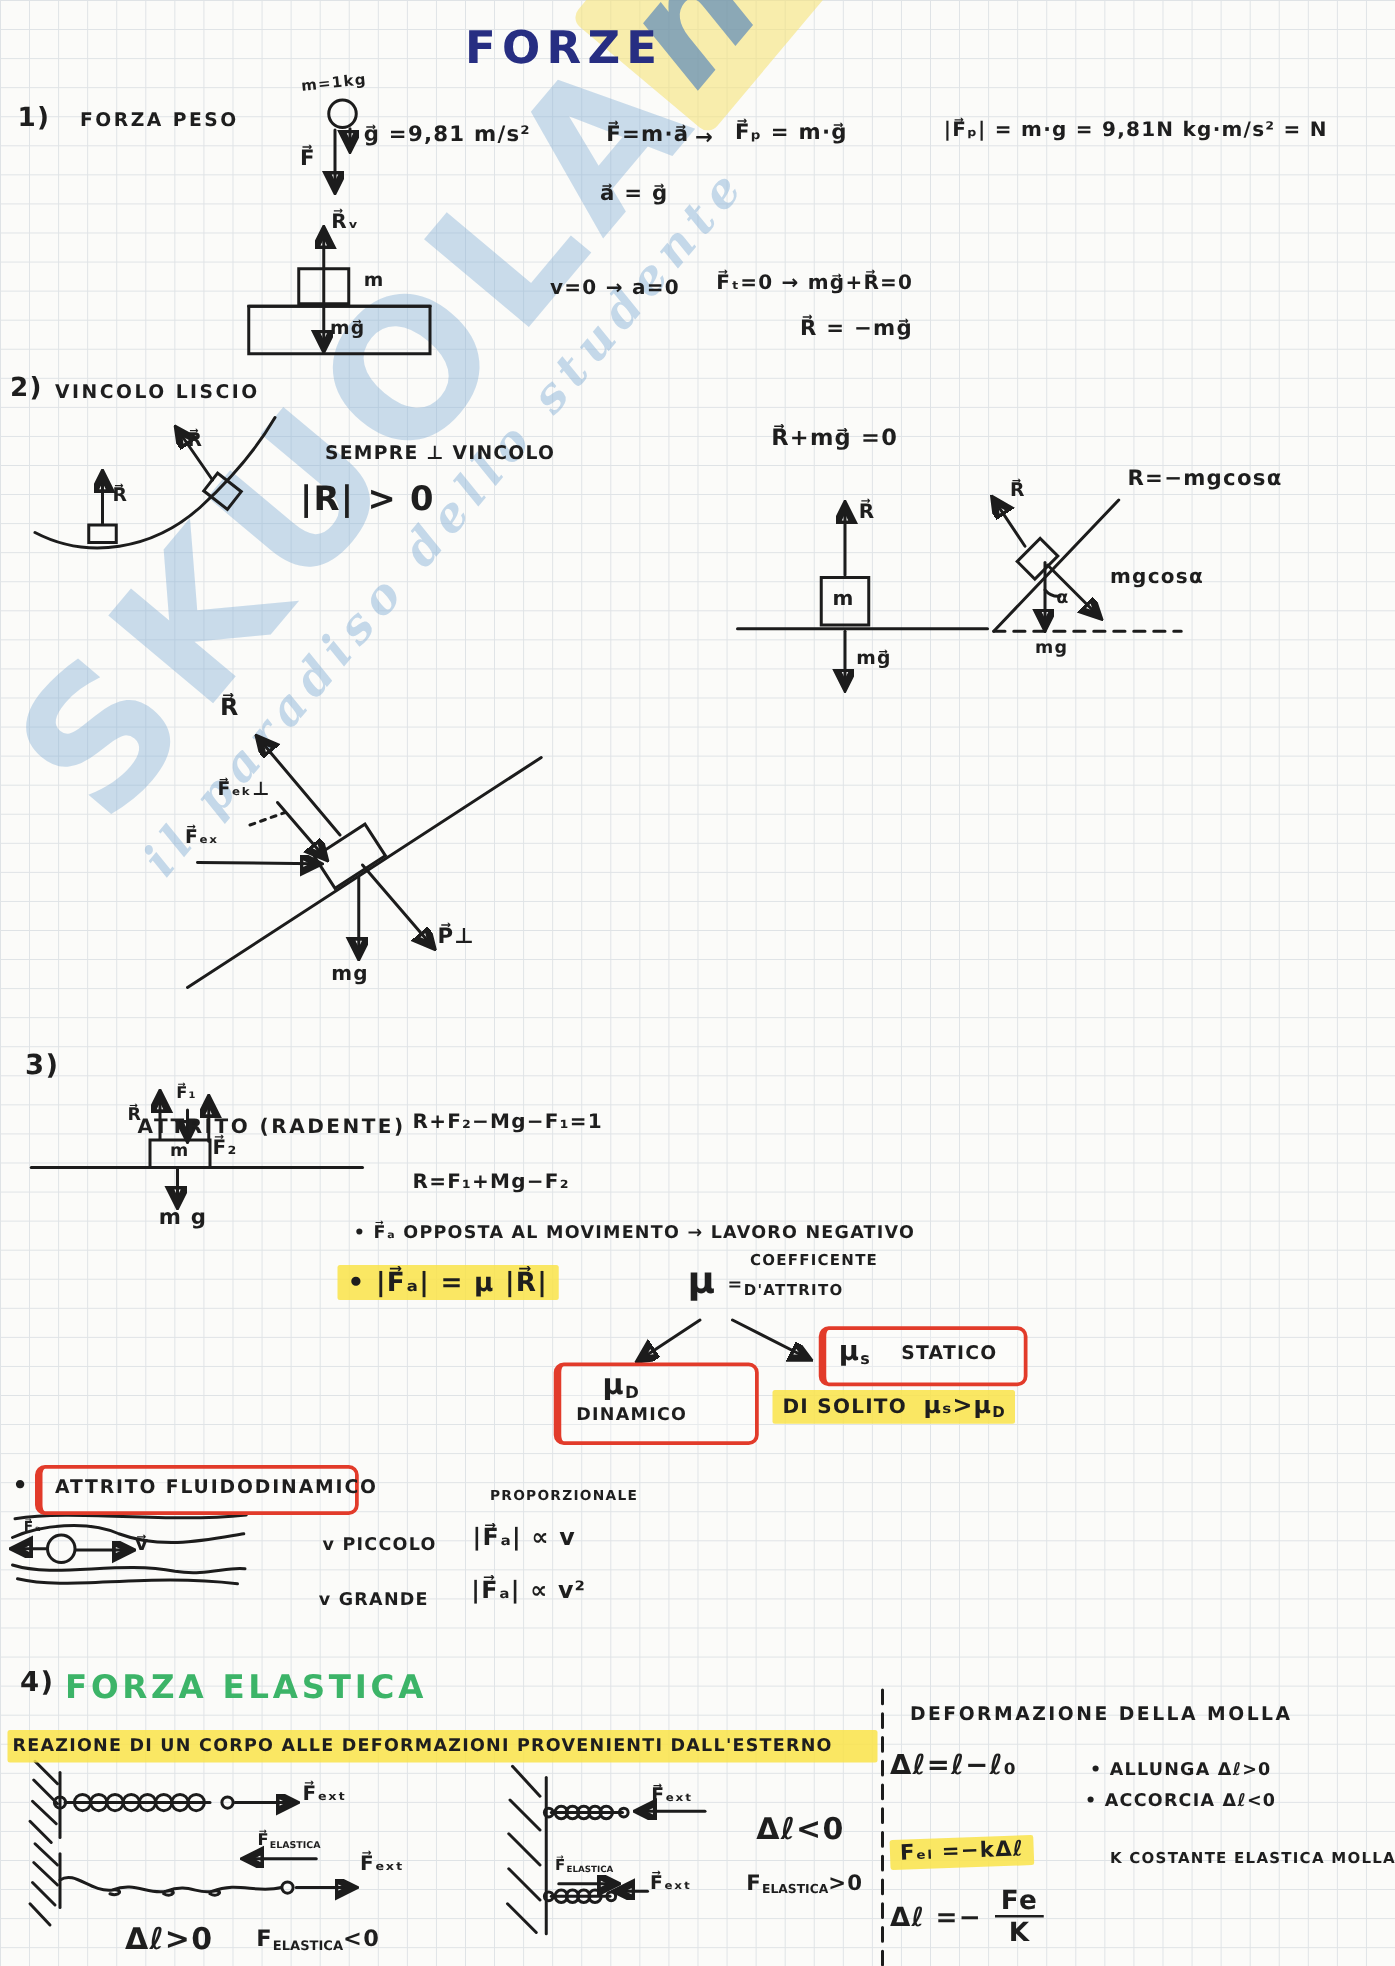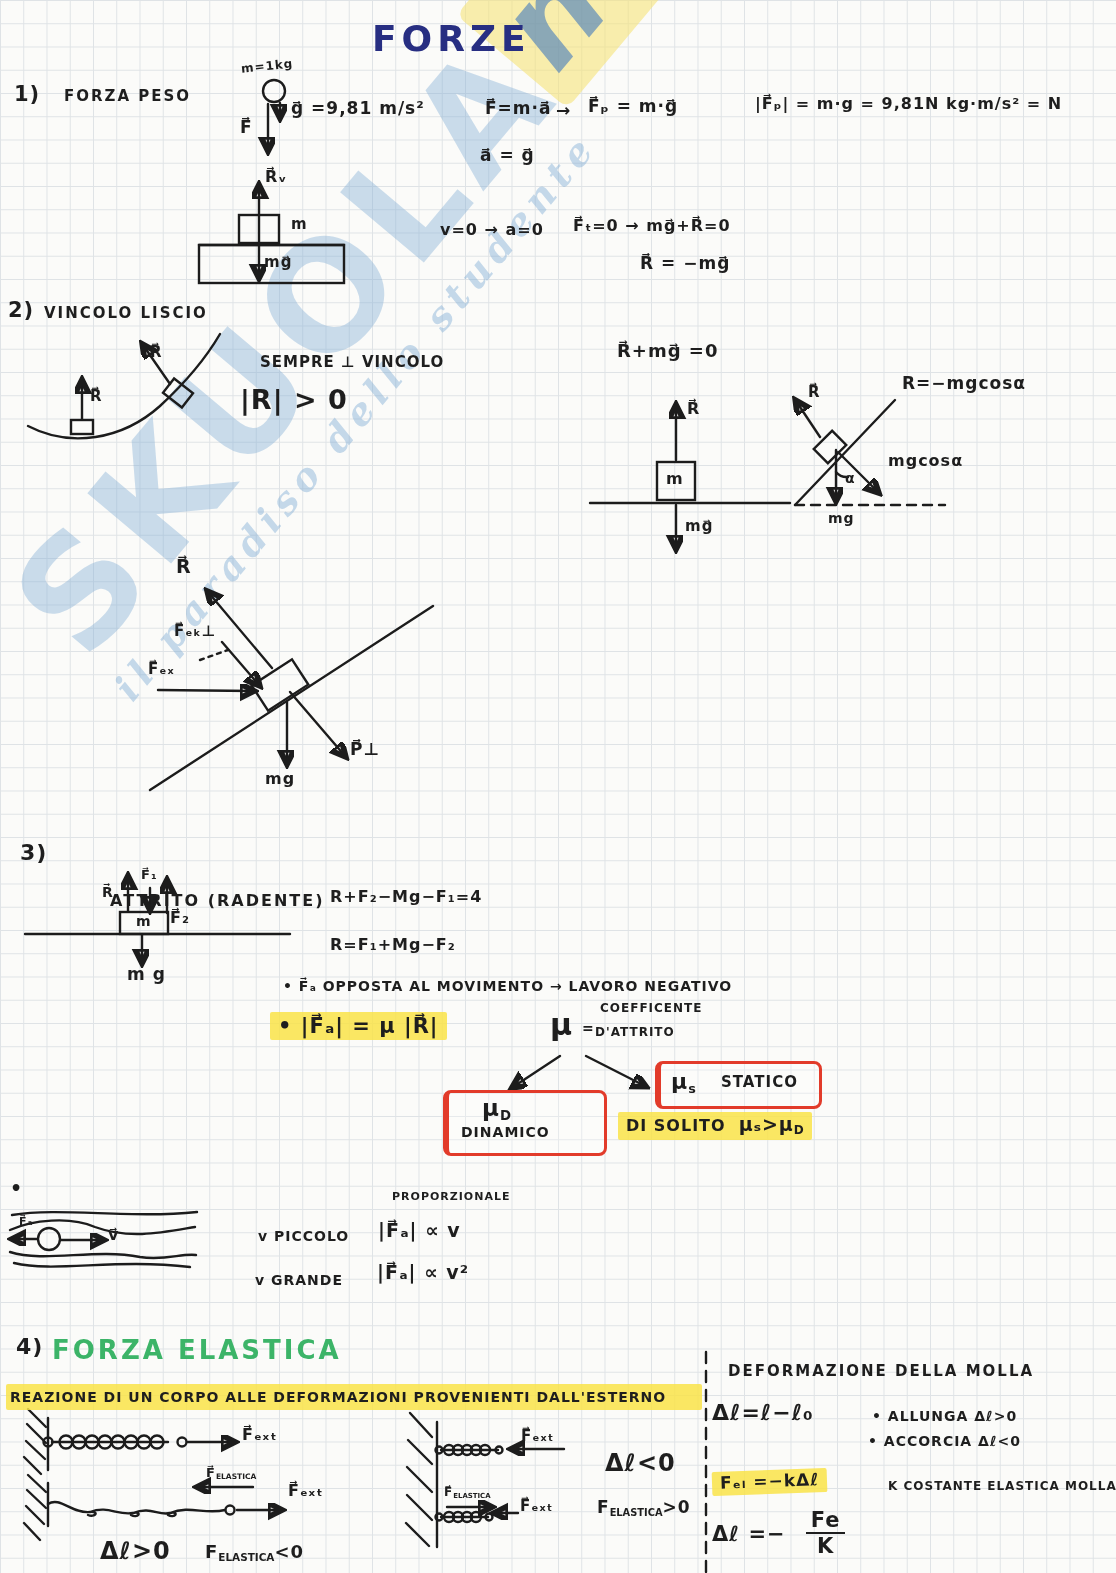--- a/index.html
+++ b/index.html
@@ -11,21 +11,21 @@
       linear-gradient(90deg, #dfe3e6 1px, transparent 1px);
     background-size:23.25px 23.25px;
     font-family:"DejaVu Sans",sans-serif;
     color:#1e1e1e;
   }
   .t{position:absolute;white-space:nowrap;color:#1e1e1e;letter-spacing:1px;z-index:3;line-height:1.15;}
   .hw{font-weight:bold;}
   .hl{background:rgba(249,227,73,0.85);padding:2px 8px;border-radius:2px;}
   .redbox{position:absolute;border:3px solid #e23b2a;border-left:6px solid #e23b2a;border-radius:8px;z-index:3;background:rgba(255,255,255,0.25);}
   .sub{font-size:0.58em;vertical-align:-0.28em;letter-spacing:0;}
-  .frac{display:inline-block;text-align:center;vertical-align:-0.6em;margin-left:20px;}
+  .frac{display:inline-block;text-align:center;vertical-align:-0.6em;margin-left:10px;}
   .frac .num{display:block;border-bottom:2px solid #1e1e1e;padding:0 5px;}
   .frac .den{display:block;}
   #draw{position:absolute;left:0;top:0;z-index:2;}
   #draw path,#draw line,#draw circle,#draw rect,#draw polyline{stroke:#1c1c1c;stroke-width:2.4;fill:none;stroke-linecap:round;}
   .wmark{position:absolute;z-index:1;pointer-events:none;white-space:nowrap;transform-origin:0 0;font-weight:bold;}
   #wm-brand{left:-20px;top:575px;transform:rotate(-50deg);font-size:150px;letter-spacing:10px;color:rgba(128,172,212,0.40);}
   #wm-net{display:inline-block;background:rgba(246,228,125,0.62);color:rgba(66,122,188,0.60);border-radius:10px;padding:0 18px;margin-left:-8px;font-size:125px;font-style:italic;transform:translateY(-18px);}
   #wm-tag{left:105px;top:680px;transform:rotate(-50deg);font-size:38px;font-style:italic;letter-spacing:7px;color:rgba(128,172,212,0.45);font-family:"DejaVu Serif",serif;}
 </style>
 </head>
@@ -226,40 +226,43 @@
   <div class="t hw" style="left:265px;top:770px;font-size:16px;">mg</div>
   <div class="t hw" style="left:350px;top:740px;font-size:17px;">P⃗⊥</div>
 
   <div class="t hw" style="left:20px;top:840px;font-size:22px;">3)</div>
   <div class="t hw" style="left:110px;top:892px;font-size:16px;letter-spacing:2px;">ATTRITO (RADENTE)</div>
   <div class="t hw" style="left:102px;top:884px;font-size:14px;">R⃗</div>
   <div class="t hw" style="left:141px;top:868px;font-size:13px;">F⃗₁</div>
   <div class="t hw" style="left:170px;top:869px;font-size:16px;margin-top:40px;">F⃗₂</div>
   <div class="t hw" style="left:136px;top:913px;font-size:14px;">m</div>
   <div class="t hw" style="left:127px;top:965px;font-size:17px;">m g</div>
-  <div class="t hw" style="left:330px;top:888px;font-size:16px;">R+F₂−Mg−F₁=4</div>
+  <div class="t hw" style="left:330px;top:888px;font-size:16px;">R+F₂−Mg−F₁=1</div>
   <div class="t hw" style="left:330px;top:936px;font-size:16px;">R=F₁+Mg−F₂</div>
   <div class="t hw" style="left:283px;top:978px;font-size:14px;">• F⃗ₐ   OPPOSTA AL MOVIMENTO → LAVORO NEGATIVO</div>
   <div class="t hw hl" style="left:270px;top:1012px;font-size:21px;">• |F⃗ₐ| = μ |R⃗|</div>
   <div class="t hw" style="left:550px;top:1008px;font-size:30px;">μ</div>
   <div class="t hw" style="left:582px;top:1020px;font-size:14px;">=</div>
   <div class="t hw" style="left:600px;top:1002px;font-size:12px;">COEFFICENTE</div>
   <div class="t hw" style="left:595px;top:1026px;font-size:12px;">D'ATTRITO</div>
 
   <div class="redbox" style="left:655px;top:1061px;width:158px;height:42px;">
     <div class="t hw" style="left:10px;top:5px;font-size:22px;"><span>μ</span><span class="sub">s</span></div>
     <div class="t hw" style="left:60px;top:10px;font-size:15px;">STATICO</div>
   </div>
   <div class="redbox" style="left:443px;top:1090px;width:155px;height:60px;">
     <div class="t hw" style="left:33px;top:2px;font-size:23px;"><span>μ</span><span class="sub">D</span></div>
     <div class="t hw" style="left:12px;top:31px;font-size:14px;">DINAMICO</div>
   </div>
   <div class="t hw hl" style="left:618px;top:1112px;font-size:16px;"><span>DI SOLITO</span>&nbsp;&nbsp;<span style="font-size:19px;">μₛ&gt;μ</span><span class="sub" style="font-size:12px;">D</span></div>
 
   <div class="t hw" style="left:10px;top:1178px;font-size:19px;">•</div>
+  <div class="redbox" style="left:28px;top:1172px;width:250px;height:34px;">
+    <div class="t hw" style="left:10px;top:6px;font-size:15px;letter-spacing:1.5px;">ATTRITO FLUIDODINAMICO</div>
+  </div>
   <div class="t hw" style="left:19px;top:1216px;font-size:11px;">F⃗ₐ</div>
   <div class="t hw" style="left:108px;top:1226px;font-size:16px;">v⃗</div>
   <div class="t hw" style="left:392px;top:1191px;font-size:11px;">PROPORZIONALE</div>
   <div class="t hw" style="left:258px;top:1228px;font-size:14px;">v PICCOLO</div>
   <div class="t hw" style="left:378px;top:1220px;font-size:19px;">|F⃗ₐ| ∝ v</div>
   <div class="t hw" style="left:255px;top:1272px;font-size:14px;">v GRANDE</div>
   <div class="t hw" style="left:377px;top:1262px;font-size:19px;">|F⃗ₐ| ∝ v²</div>
 
   <div class="t hw" style="left:16px;top:1334px;font-size:22px;">4)</div>
   <div class="t hw hl" style="left:6px;top:1384px;width:688px;font-size:14px;padding:5px 4px;">REAZIONE DI UN CORPO ALLE DEFORMAZIONI PROVENIENTI DALL'ESTERNO</div>

